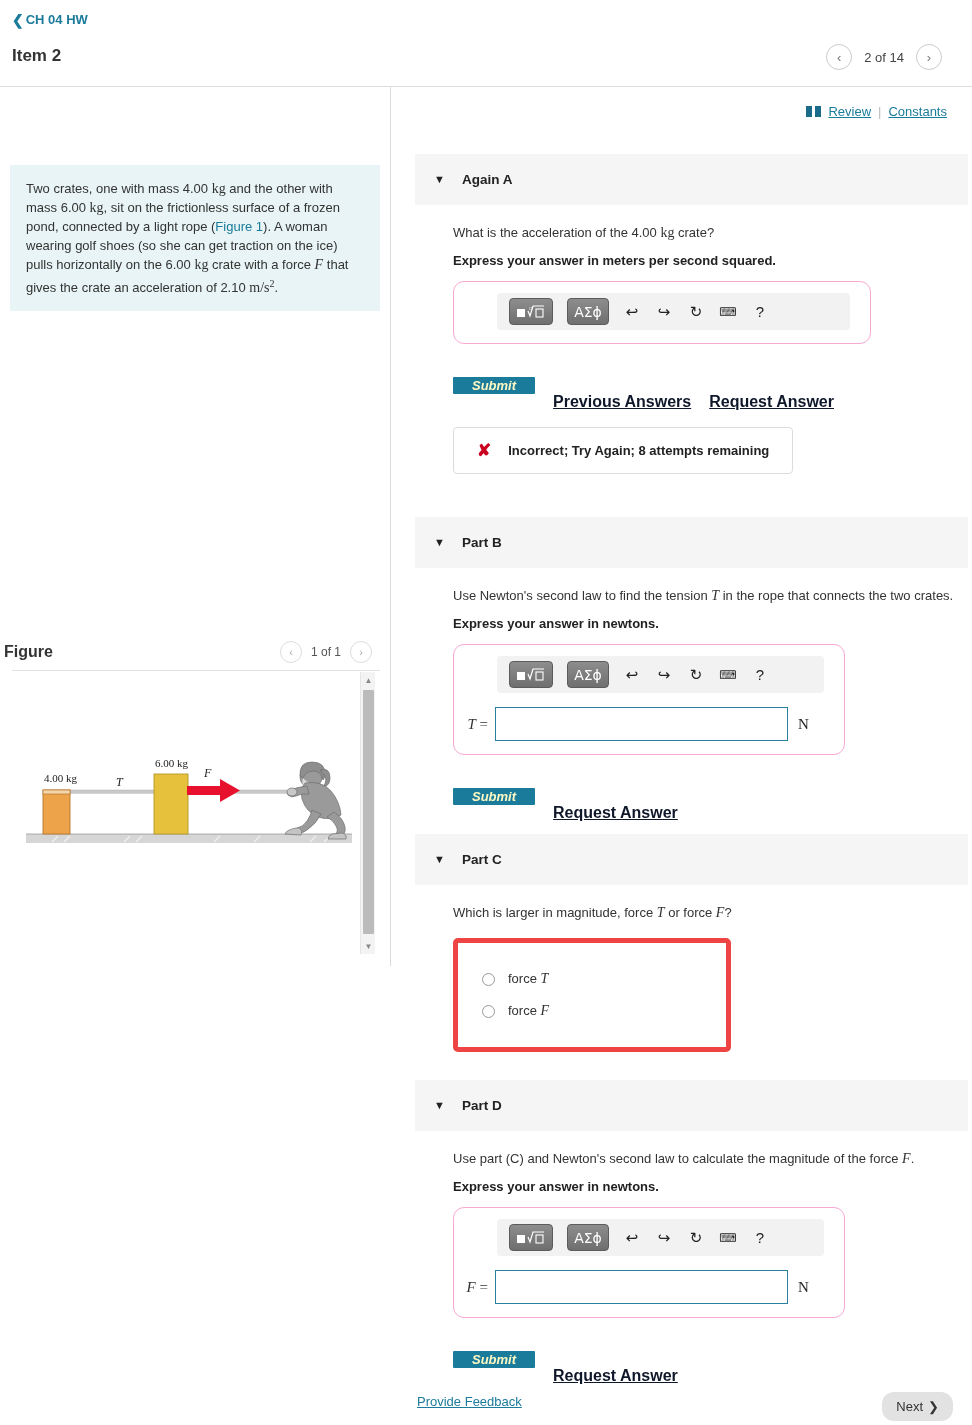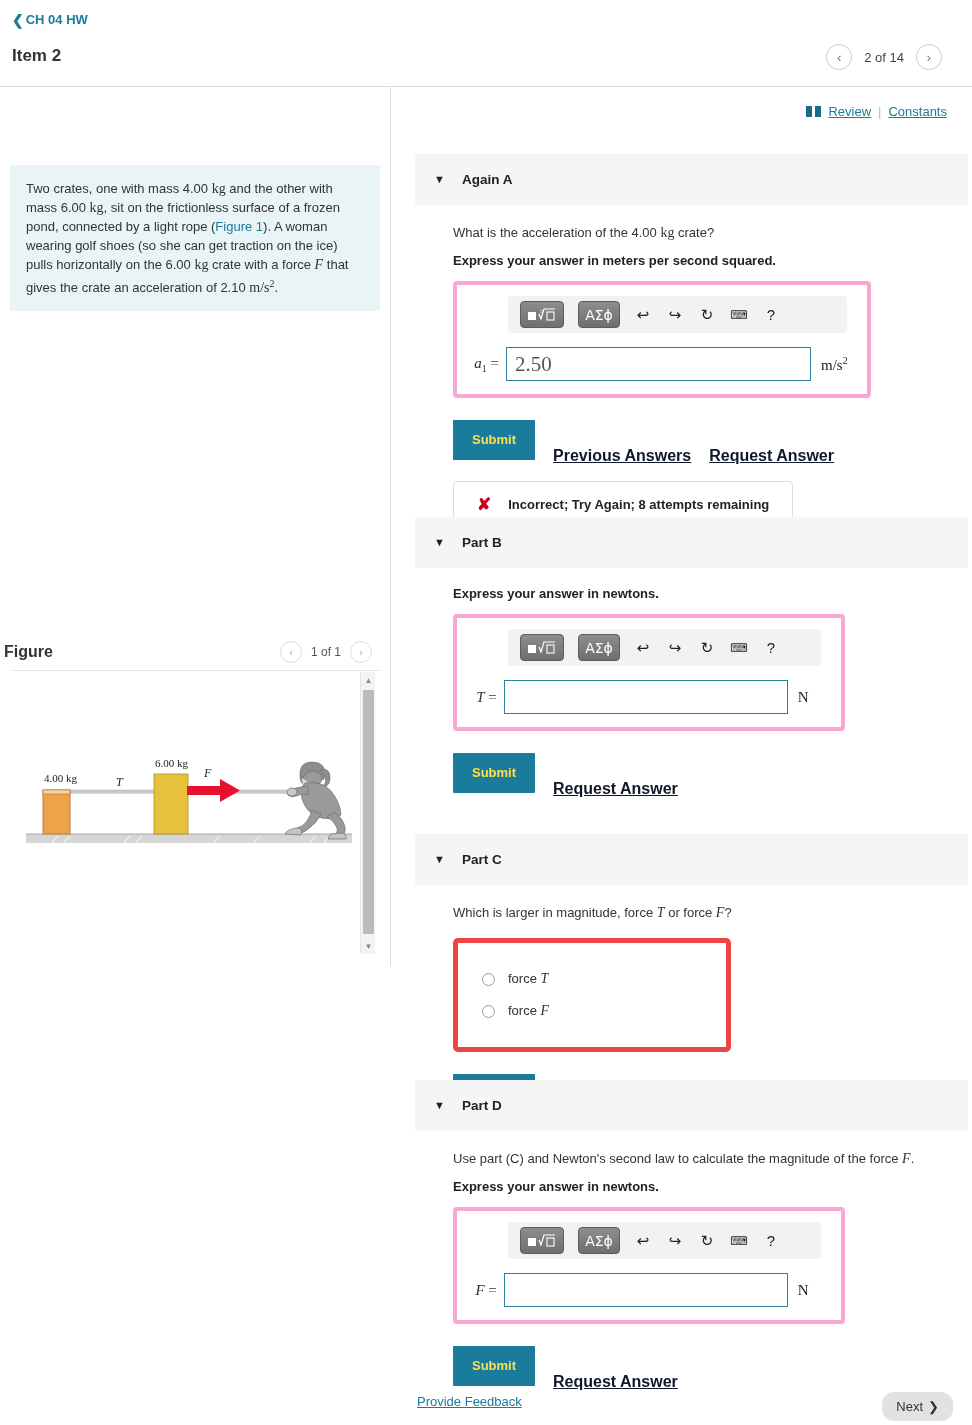--- a/index.html
+++ b/index.html
@@ -120,22 +120,22 @@
     color:#222; font-size:11px; margin-right:17px; line-height:1;
   }
   .part-label { font-weight:bold; font-size:13.5px; color:#222; }
 
   .part-body { padding:18px 0 0 38px; }
   .qtext { font-size:13px; color:#333; line-height:19px; margin-bottom:11px; }
   .qbold { font-size:13px; color:#222; font-weight:bold; margin-bottom:13px; }
 
   
   .answer-box {
-    border:4px solid #f9a8d4; border-radius:4px;
-    width:418px; padding:11px 12px 13px 16px;
+    border:1px solid #f9a8d4; border-radius:11px;
+    width:418px; padding:11px 12px 13px 8px;
     background:#fff;
   }
   .mini-toolbar {
     background:#f2f2f2; border-radius:4px;
     height:37px; margin-left:35px; margin-right:8px;
     display:flex; align-items:center; padding:0 12px; gap:14px;
   }
   .tb-btn {
     height:27px; min-width:42px; padding:0 6px;
     border-radius:4px; border:1px solid #5c5c5c;
@@ -161,24 +161,25 @@
     font-family:"Liberation Serif", serif; font-size:21px; color:#555;
     padding:0 8px; outline:none;
   }
   .ans-unit {
     width:44px; padding-left:10px;
     font-family:"Liberation Serif", serif; font-size:15px; color:#222;
   }
 
   .btnrow { display:flex; align-items:center; gap:18px; margin-top:16px; }
   .submit-btn {
-    background:#1a7b9b; color:#fde047; border:none;
-    height:40px; padding:0 19px; font-size:13px; font-weight:bold;
+    background:#1a7b9b; color:#fef9c3; border:none;
+    height:17px; padding:0 19px; font-size:13px; font-weight:bold;
     font-family:"Liberation Sans", sans-serif; cursor:pointer;
     border-radius:1px;
+    font-style:italic;
   }
   .link-btn {
     color:#0f172a; font-size:16px; font-weight:bold;
     text-decoration:underline; cursor:pointer; background:none; border:none;
     font-family:"Liberation Sans", sans-serif; padding:0;margin-top:33px;
   }
 
   .feedback {
     margin-top:16px; width:340px; height:47px;
     border:1px solid #dcdcdc; border-radius:4px; background:#fff;
@@ -356,25 +357,20 @@
                 <rect x="20" y="5" width="7" height="8" fill="none" stroke="#fff" stroke-width="1.1"></rect>
               </svg>
           </div>
           <div class="tb-btn greek">ΑΣϕ</div>
           <div class="tb-ico">↩</div>
           <div class="tb-ico">↪</div>
           <div class="tb-ico">↻</div>
           <div class="tb-ico kb">⌨</div>
           <div class="tb-ico">?</div>
         </div>
-        <div class="ansrow">
-          <div class="ans-lhs"><span class="mathit">a</span><sub style="font-size:10px">1</sub> =</div>
-          <input class="ans-input" value="2.50" style="">
-          <div class="ans-unit"><span class="mathrm">m/s</span><sup style="font-size:10px">2</sup></div>
-        </div>
       </div>
 
       <div class="btnrow">
         <button class="submit-btn">Submit</button>
         <button class="link-btn">Previous Answers</button>
         <button class="link-btn">Request Answer</button>
       </div>
 
       <div class="feedback">
         <span class="x-mark">✘</span>
@@ -382,20 +378,21 @@
       </div>
     </div>
   </div>
 
   <div style="position:absolute; left:24px; top:430px; width:553px;">
     <div class="part-header">
       <span class="part-caret">▼</span>
       <span class="part-label">Part B</span>
     </div>
     <div class="part-body">
+      <div class="qtext" style="width:505px"><span>Use Newton's second law to find the tension </span><span class="mathit" style="font-size:14px">T</span><span> in the rope that connects the two crates.</span></div>
       <div class="qbold">Express your answer in newtons.</div>
 
       <div class="answer-box" style="width:392px">
         <div class="mini-toolbar">
           <div class="tb-btn">
             <svg width="30" height="16" viewBox="0 0 30 16">
                 <rect x="1" y="5" width="8" height="8" fill="#fff"></rect>
                 <path d="M12 7 l2 5 l3 -10 h11" stroke="#fff" fill="none" stroke-width="1.2"></path>
                 <rect x="20" y="5" width="7" height="8" fill="none" stroke="#fff" stroke-width="1.1"></rect>
               </svg>

